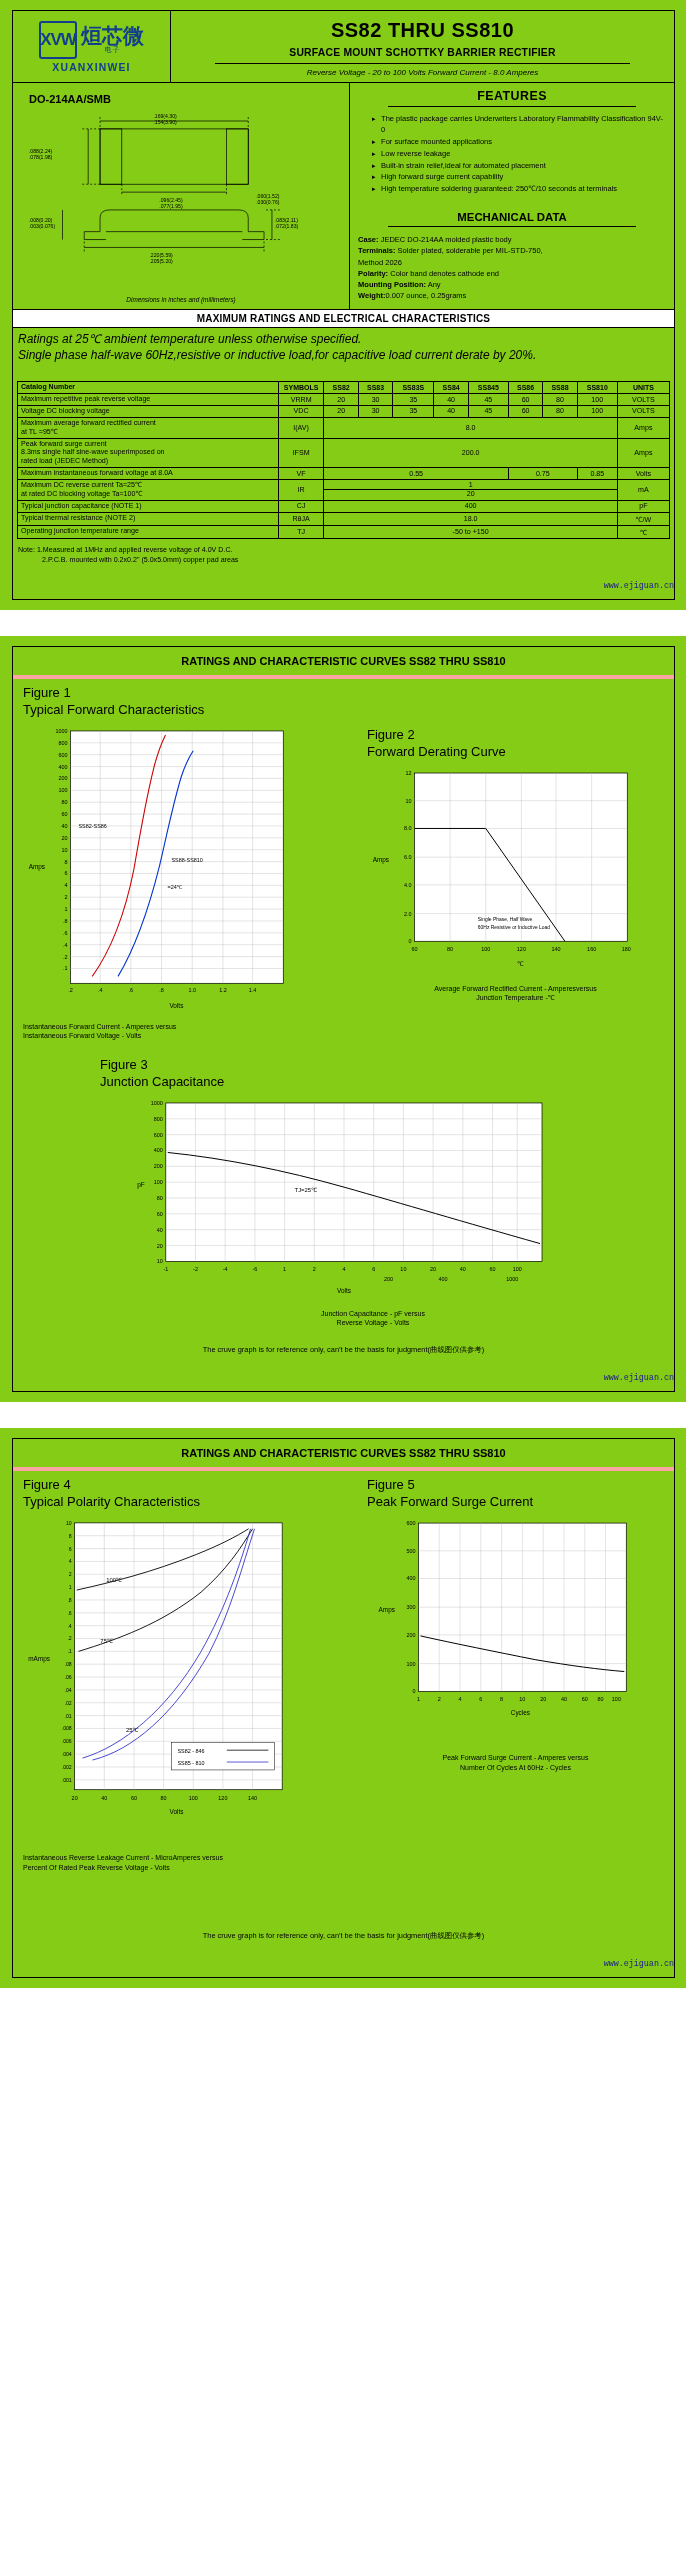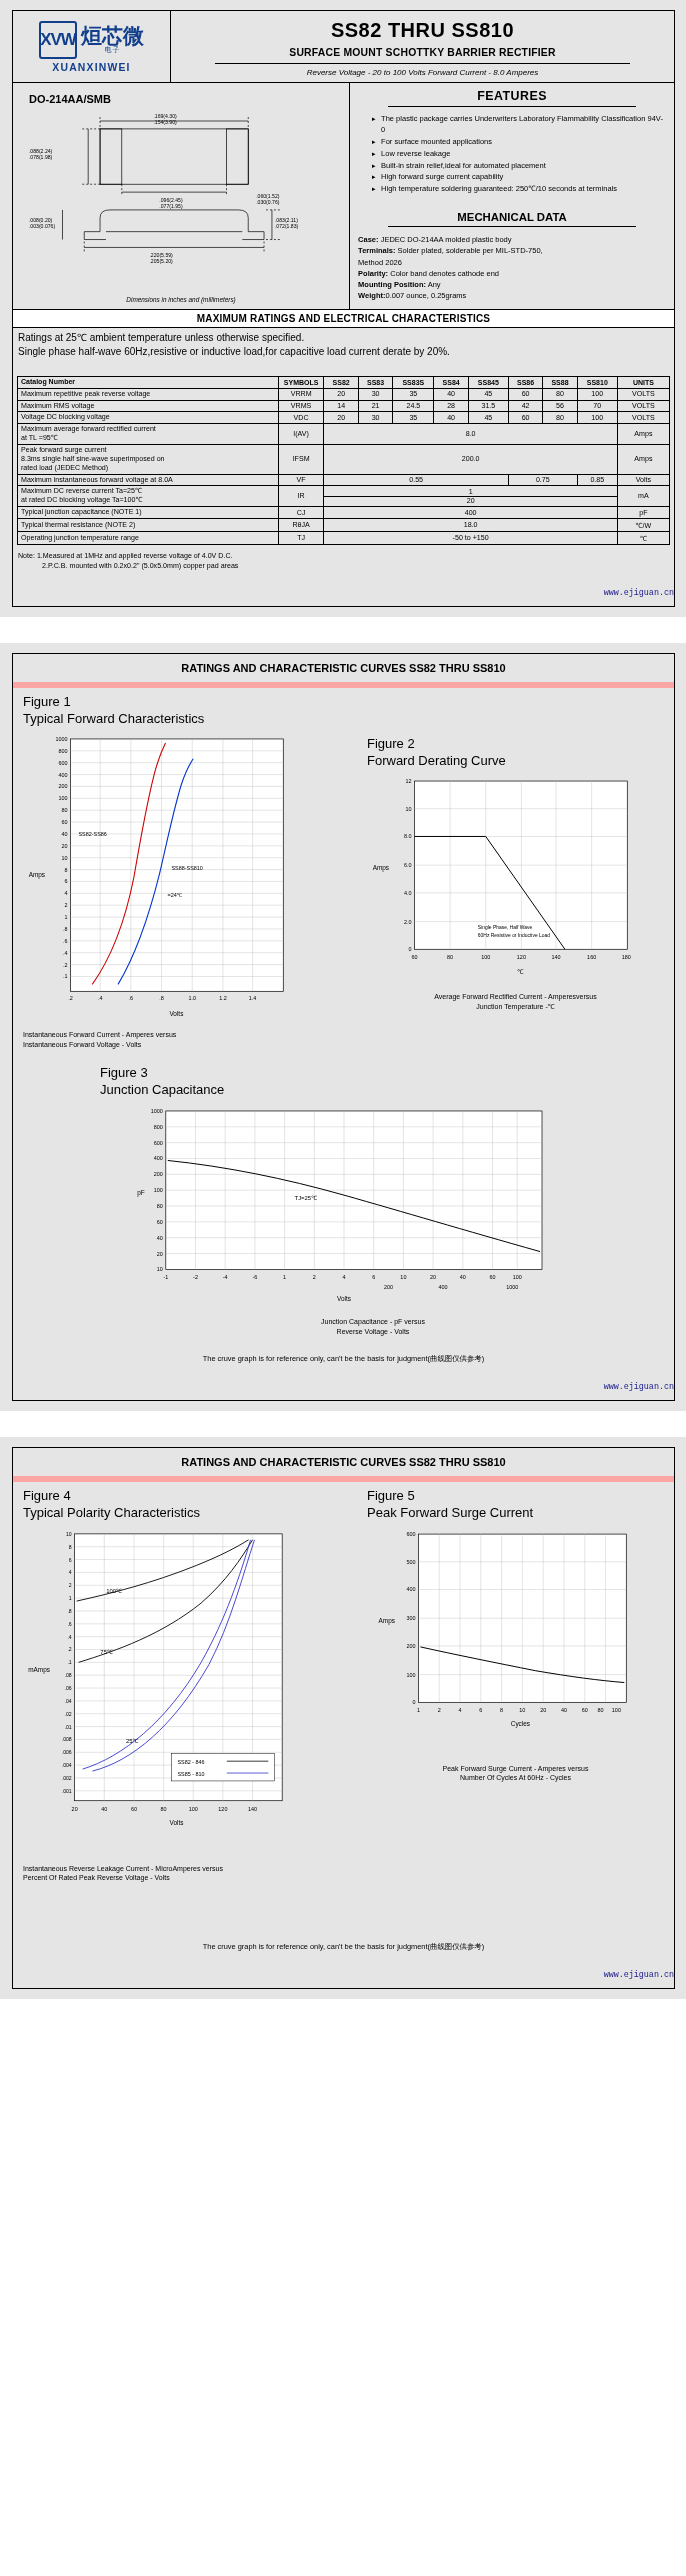--- a/index.html
+++ b/index.html
@@ -5,21 +5,21 @@
   * { box-sizing: border-box; }
   html, body { margin:0; padding:0; background:#ffffff; }
   body {
     width:687px;
     font-family:"Liberation Sans", sans-serif;
     color:#000;
     -webkit-font-smoothing:antialiased;
   }
   .page {
     width:687px;
-    background:#e5e5e5;
+    background:#84cc16;
     padding:10px 12px;
   }
   .sheet {
     border:1px solid #000;
     padding:0;
   }
   
   .hdr { display:flex; border-bottom:1px solid #000; }
   .hdr-logo {
     width:158px; border-right:1px solid #000;
@@ -64,35 +64,35 @@
   
   .draw { margin:2px 4px; }
   svg { display:block; }
 
   
   .sec-title {
     text-align:center; font-size:10px; font-weight:bold;
     padding:3px 0; border-bottom:1px solid #000; background:#fff;
     letter-spacing:0.2px;
   }
-  .pre-note { font-size:10px; padding:3px 5px 2px 5px; line-height:1.35;}
+  .pre-note { font-size:12px; padding:3px 5px 2px 5px; line-height:1.35;font-style:italic;}
   table.rt { width:100%; border-collapse:collapse; font-size:7.1px; }
   table.rt th, table.rt td { border:1px solid #000; padding:1px 3px; vertical-align:middle;}
   table.rt th { font-weight:bold; text-align:center; font-size:7px;}
   .rt .lbl { text-align:left; width:40%; line-height:1.25;}
   .rt .sym { text-align:center; width:7%;}
   .rt .val { text-align:center; }
   .rt .units { text-align:center; width:8%;}
   .notes { font-size:7.1px; padding:4px 5px 6px 5px; line-height:1.45;}
   .site { text-align:right; font-size:8.4px; padding:10px 0 8px 0; color:#1a1a8c;font-family:Liberation Mono, monospace;}
 
   
   .curve-title {
     text-align:center; font-weight:bold; font-size:11px;
-    padding:8px 0 8px 0; border-bottom:6px solid #fca5a5;
+    padding:8px 0 8px 0; border-bottom:4px solid #fca5a5;
   }
   .curve-wrap { padding:6px 10px 4px 10px; }
   .fig-row { display:flex; justify-content:space-between; }
   .fig { font-size:7px; }
   .fig-hd { font-size:13px; line-height:1.3; margin-bottom:2px;}
   .cap { text-align:center; font-size:7px; line-height:1.35; margin-top:3px;}
   .cap-left { text-align:left; font-size:7px; line-height:1.35; margin-top:4px;}
   .disclaimer { font-size:7.4px; text-align:center; margin:18px 0 4px 0;}
   .spacer-gap { height:26px; background:#fff; }
 </style>
@@ -227,33 +227,20 @@
       <td class="lbl">Maximum repetitive peak reverse voltage</td>
       <td class="sym">VRRM</td>
       <td class="val">20</td>
       <td class="val">30</td>
       <td class="val">35</td>
       <td class="val">40</td>
       <td class="val">45</td>
       <td class="val">60</td>
       <td class="val">80</td>
       <td class="val">100</td>
-      <td class="units">VOLTS</td>
-    </tr>
-    <tr>
-      <td class="lbl">Maximum RMS voltage</td>
-      <td class="sym">VRMS</td>
-      <td class="val">14</td>
-      <td class="val">21</td>
-      <td class="val">24.5</td>
-      <td class="val">28</td>
-      <td class="val">31.5</td>
-      <td class="val">42</td>
-      <td class="val">56</td>
-      <td class="val">70</td>
       <td class="units">VOLTS</td>
     </tr>
     <tr>
       <td class="lbl">Voltage DC blocking voltage</td>
       <td class="sym">VDC</td>
       <td class="val">20</td>
       <td class="val">30</td>
       <td class="val">35</td>
       <td class="val">40</td>
       <td class="val">45</td>

